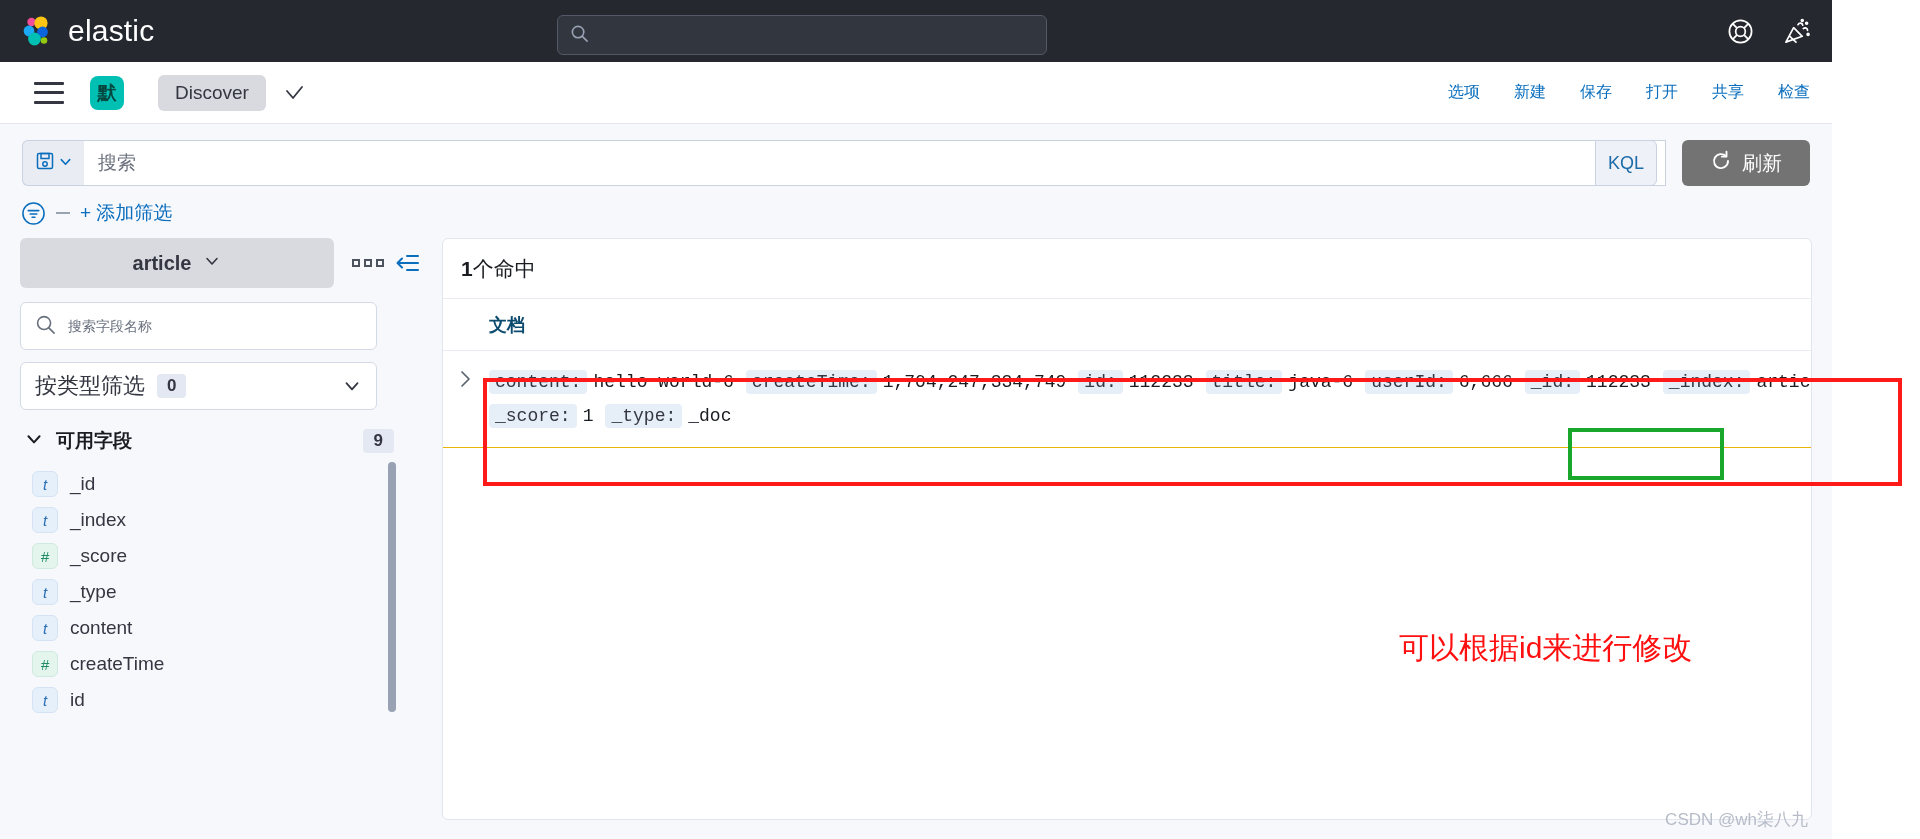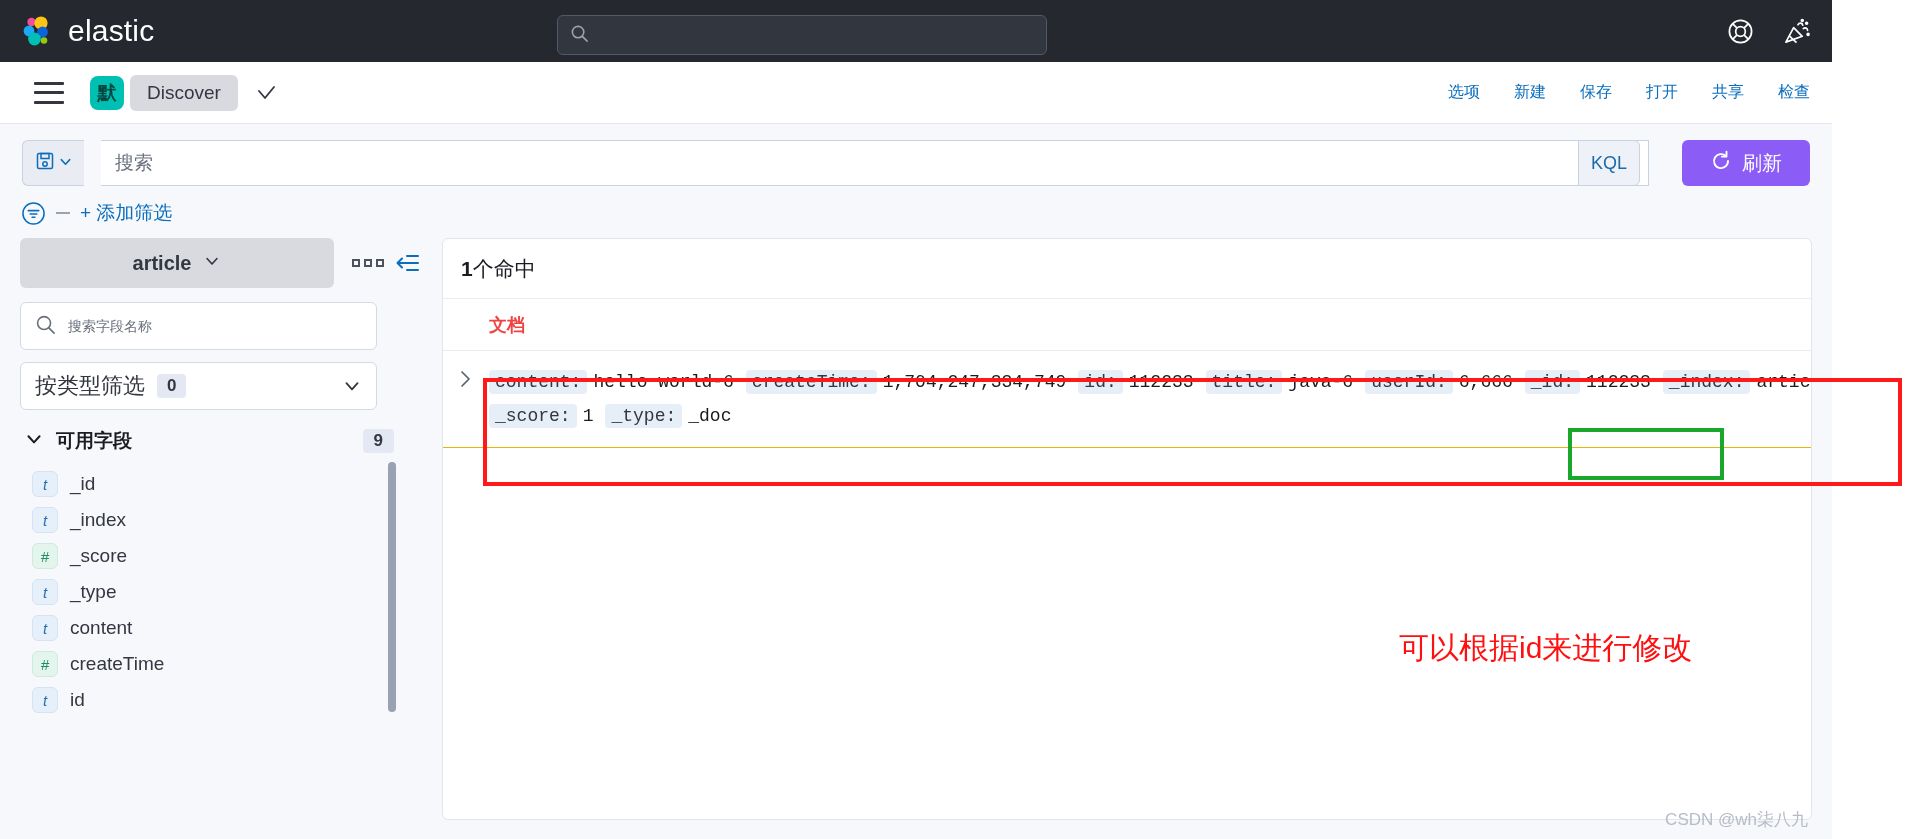--- a/index.html
+++ b/index.html
@@ -42,29 +42,29 @@
   }
   .burger { width: 30px; height: 22px; display: flex; flex-direction: column; justify-content: space-between; cursor: pointer; margin-left: 12px; }
   .burger span { display: block; height: 3px; background: #343741; border-radius: 1px; }
   .space-badge {
     width: 34px; height: 34px; border-radius: 8px; background: #00bfb3;
     color: #05463f; font-size: 19px; font-weight: 700;
     display: flex; align-items: center; justify-content: center; margin-left: 26px;
     cursor: pointer;
   }
   .breadcrumb-pill {
-    margin-left: 6px; background: #d8dae0; color: #343741;
+    margin-left: 34px; background: #d8dae0; color: #343741;
     border-radius: 6px; padding: 7px 17px; font-size: 19px; cursor: pointer;
   }
   .bc-check { margin-left: 16px; color: #343741; display: flex; align-items: center; cursor: pointer; }
   .nav-actions { margin-left: auto; display: flex; align-items: center; gap: 34px; }
   .nav-link { color: #0a6ebd; font-size: 16px; cursor: pointer; white-space: nowrap; }
 
   
-  .query-row { display: flex; align-items: flex-start; padding: 16px 22px 0 22px; gap: 17px; }
+  .query-row { display: flex; align-items: flex-start; padding: 16px 22px 0 22px; gap: 0; }
   .saved-q {
     width: 62px; height: 46px; background: #e9edf3; border: 1px solid #c9d2e0;
     border-right: none; border-radius: 6px 0 0 6px;
     display: flex; align-items: center; justify-content: center; gap: 3px;
     color: #0a6ebd; cursor: pointer;
   }
   .query-input-wrap {
     flex: 1; height: 46px; background: #fff; border: 1px solid #c9d2e0; border-left: none;
     display: flex; align-items: center; padding: 0 8px 0 14px;
   }
@@ -73,21 +73,21 @@
     font-family: "Liberation Sans", sans-serif; background: transparent;
   }
   .query-input-wrap input::placeholder { color: #6a717d; }
   .kql-btn {
     height: 46px; min-width: 62px; background: #eef1f7; border: 1px solid #c9d2e0;
     border-radius: 0 6px 6px 0; margin-left: auto;
     display: flex; align-items: center; justify-content: center;
     color: #1a6ba8; font-size: 18px; cursor: pointer; padding: 0 12px;
   }
   .refresh-btn {
-    margin-left: 16px; height: 46px; background: #8b5cf6; color: #fff;
+    margin-left: 16px; height: 46px; background: #737373; color: #fff;
     border-radius: 6px; display: flex; align-items: center; justify-content: center;
     gap: 10px; padding: 0 28px; font-size: 20px; cursor: pointer; border: 0;
     font-family: "Liberation Sans", sans-serif;
   }
 
   
   .filter-row { display: flex; align-items: center; gap: 10px; padding: 14px 0 12px 20px; }
   .filter-icon { width: 26px; height: 26px; color: #0a6ebd; display: flex; align-items: center; justify-content: center; cursor: pointer; }
   .filter-dash { width: 14px; height: 2px; background: #9aa3b0; }
   .add-filter { color: #0a6ebd; font-size: 19px; cursor: pointer; font-weight: 500; }
@@ -161,21 +161,21 @@
     flex: 1; margin-left: 22px; background: #fff; border: 1px solid #e1e5ee;
     border-radius: 6px; position: relative; overflow: hidden;
   }
   .hits-header {
     height: 60px; display: flex; align-items: center; padding-left: 18px;
     border-bottom: 1px solid #e9ecf3; font-size: 21px; color: #1a1c21;
   }
   .hits-header b { font-weight: 700; }
   .doc-col-header {
     height: 52px; display: flex; align-items: center; padding-left: 46px;
-    border-bottom: 1px solid #e9ecf3; font-size: 18px; font-weight: 700; color: #ef4444; text-align: right;
+    border-bottom: 1px solid #e9ecf3; font-size: 18px; font-weight: 700; color: #0c4a6e; text-align: right;
   }
   .doc-row { display: flex; padding: 14px 0 14px 0; border-bottom: 1px solid #eab308; }
   .doc-expand {
     width: 46px; flex: 0 0 46px; display: flex; justify-content: center;
     padding-top: 4px; color: #5a6270; cursor: pointer;
   }
   .doc-content {
     flex: 1; font-family: "Liberation Mono", "DejaVu Sans Mono", monospace;
     font-size: 18px; color: #1a1c21; line-height: 34px; white-space: nowrap;
   }

